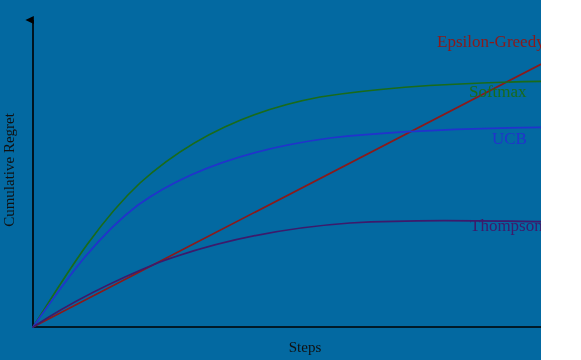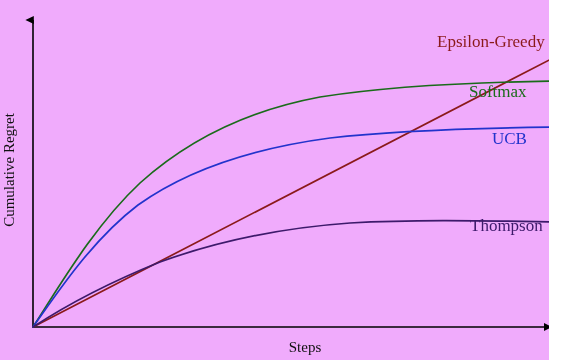--- a/index.html
+++ b/index.html
@@ -7,23 +7,22 @@
     padding: 0;
     background: #ffffff;
   }
   body {
     font-family: "Liberation Serif", serif;
   }
   #chart-root {
     position: relative;
     width: 541px;
     height: 360px;
-    background: #f0abfc;
+    background: #0369a1;
     overflow: hidden;
-    padding-left: 8px;
   }
   #chart-svg {
     position: absolute;
     top: 0;
     left: 0;
     width: 581px;
     height: 360px;
   }
   .axis-label {
     font-family: "Liberation Serif", serif;

